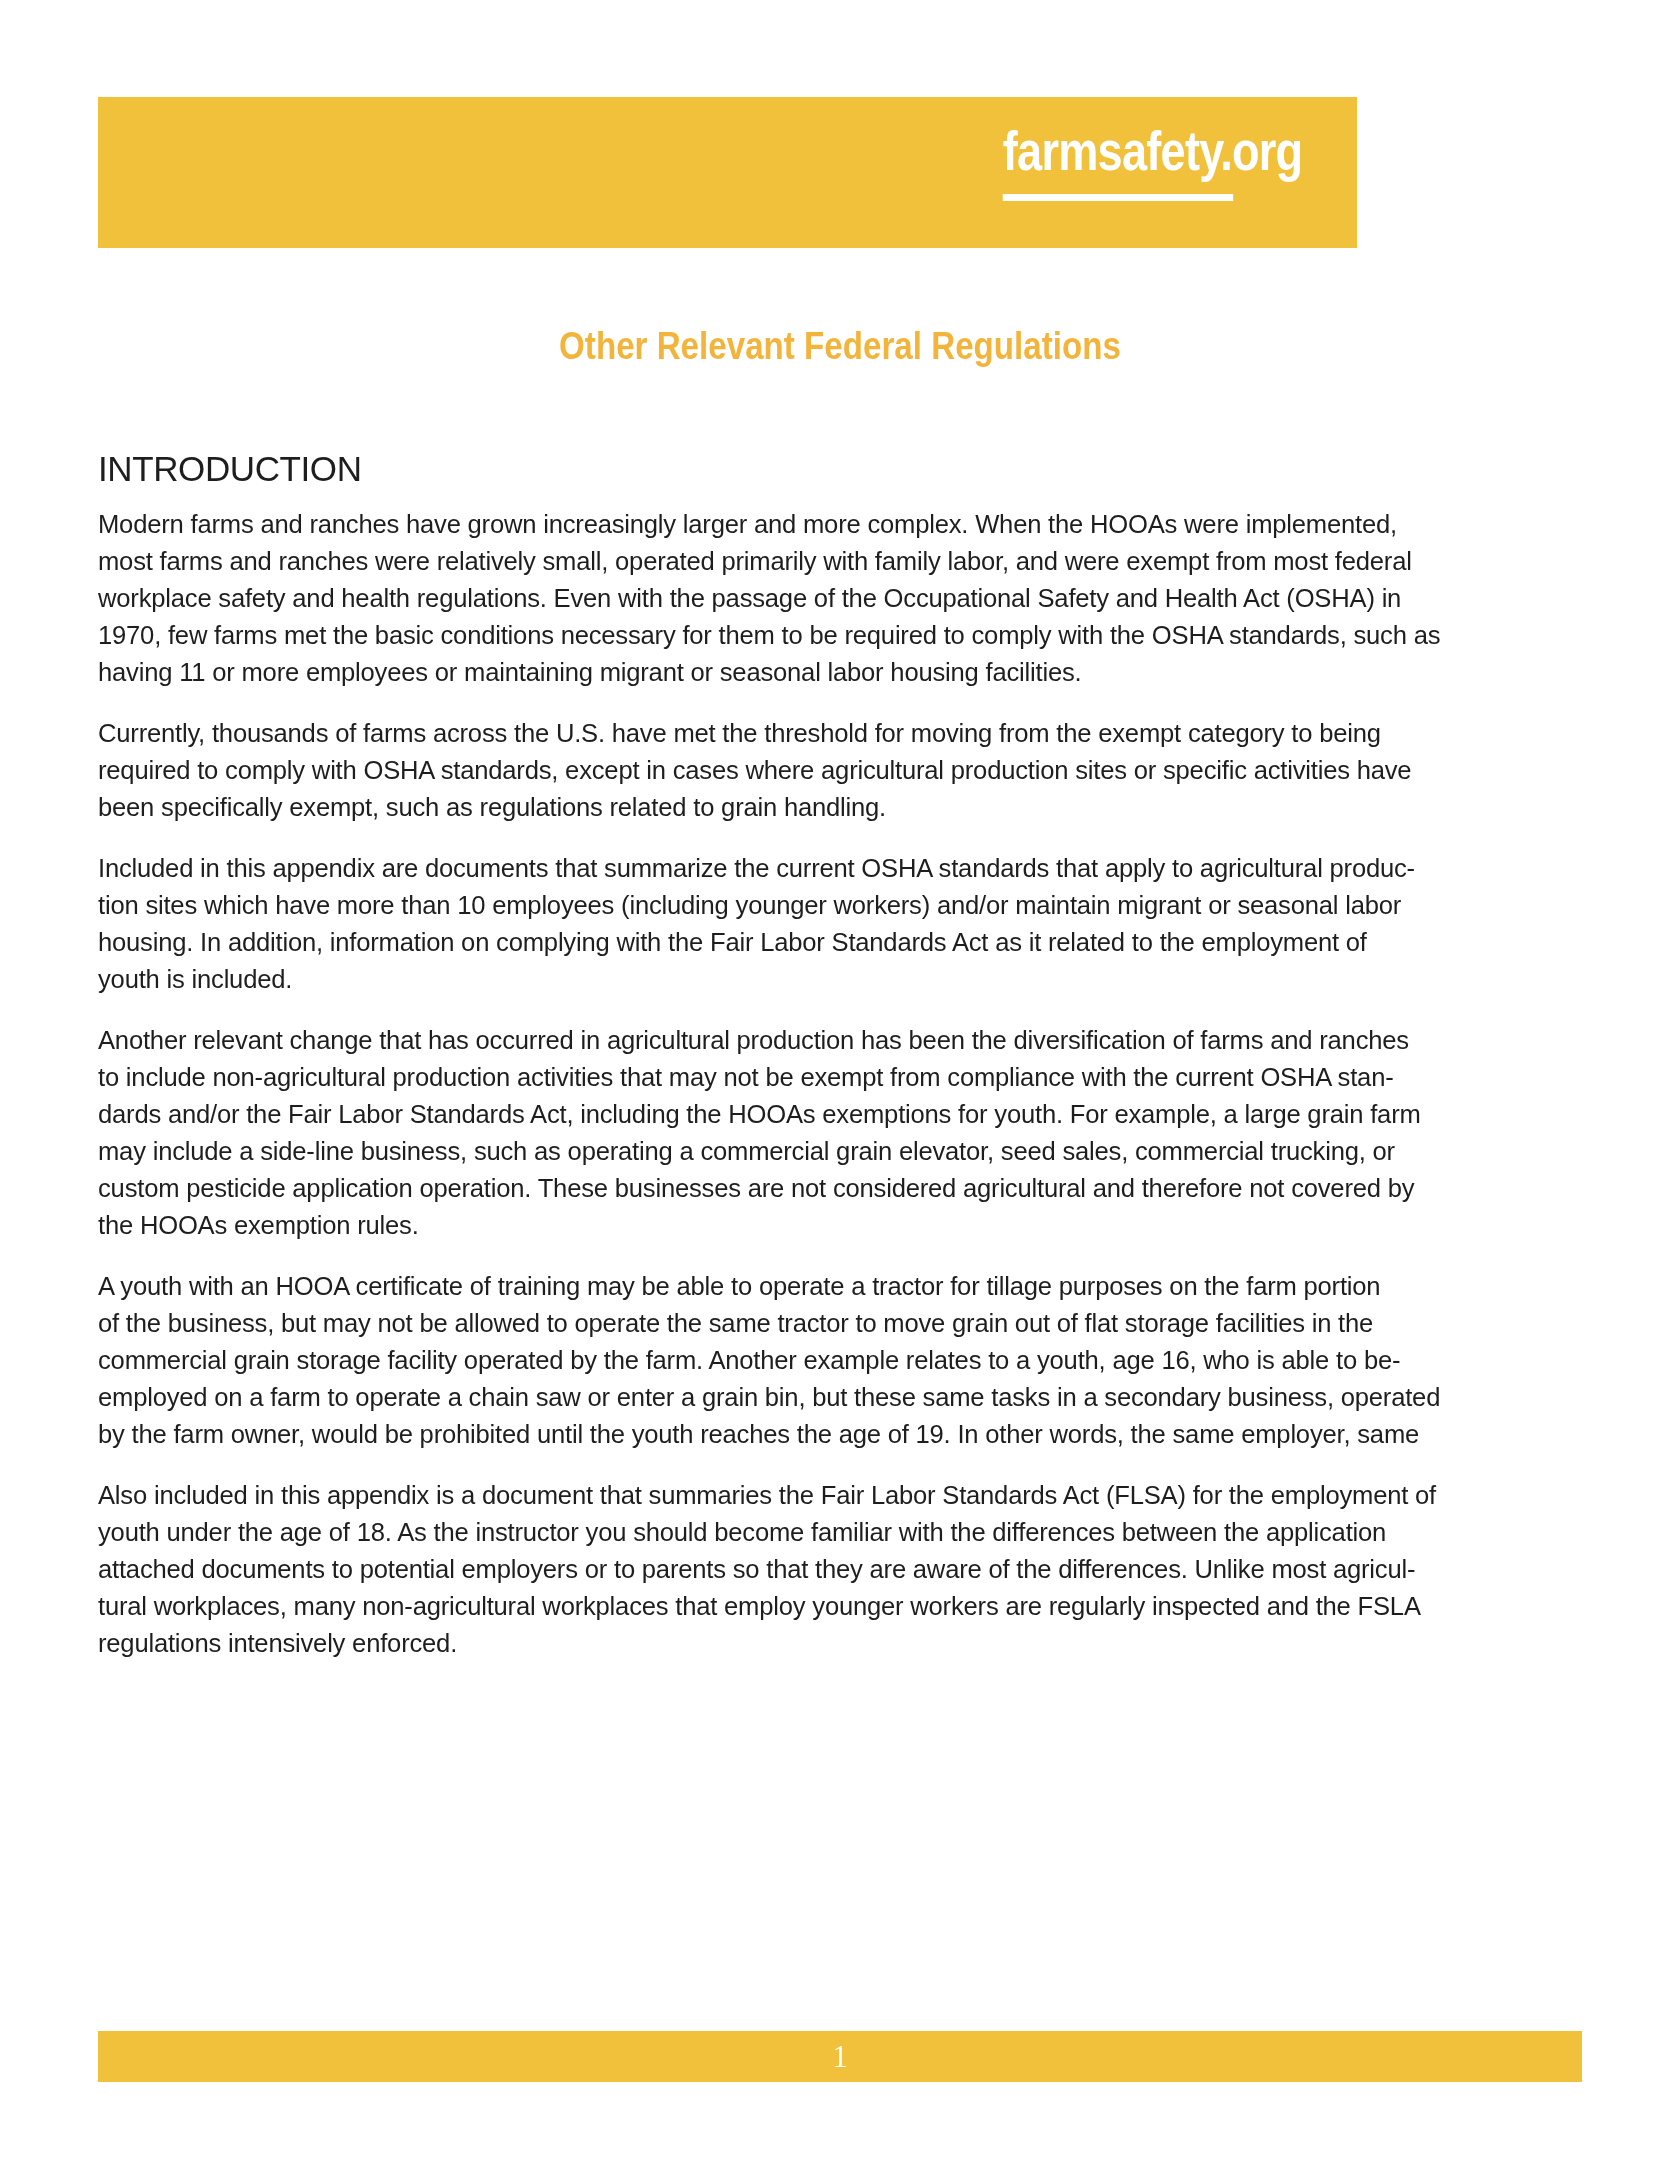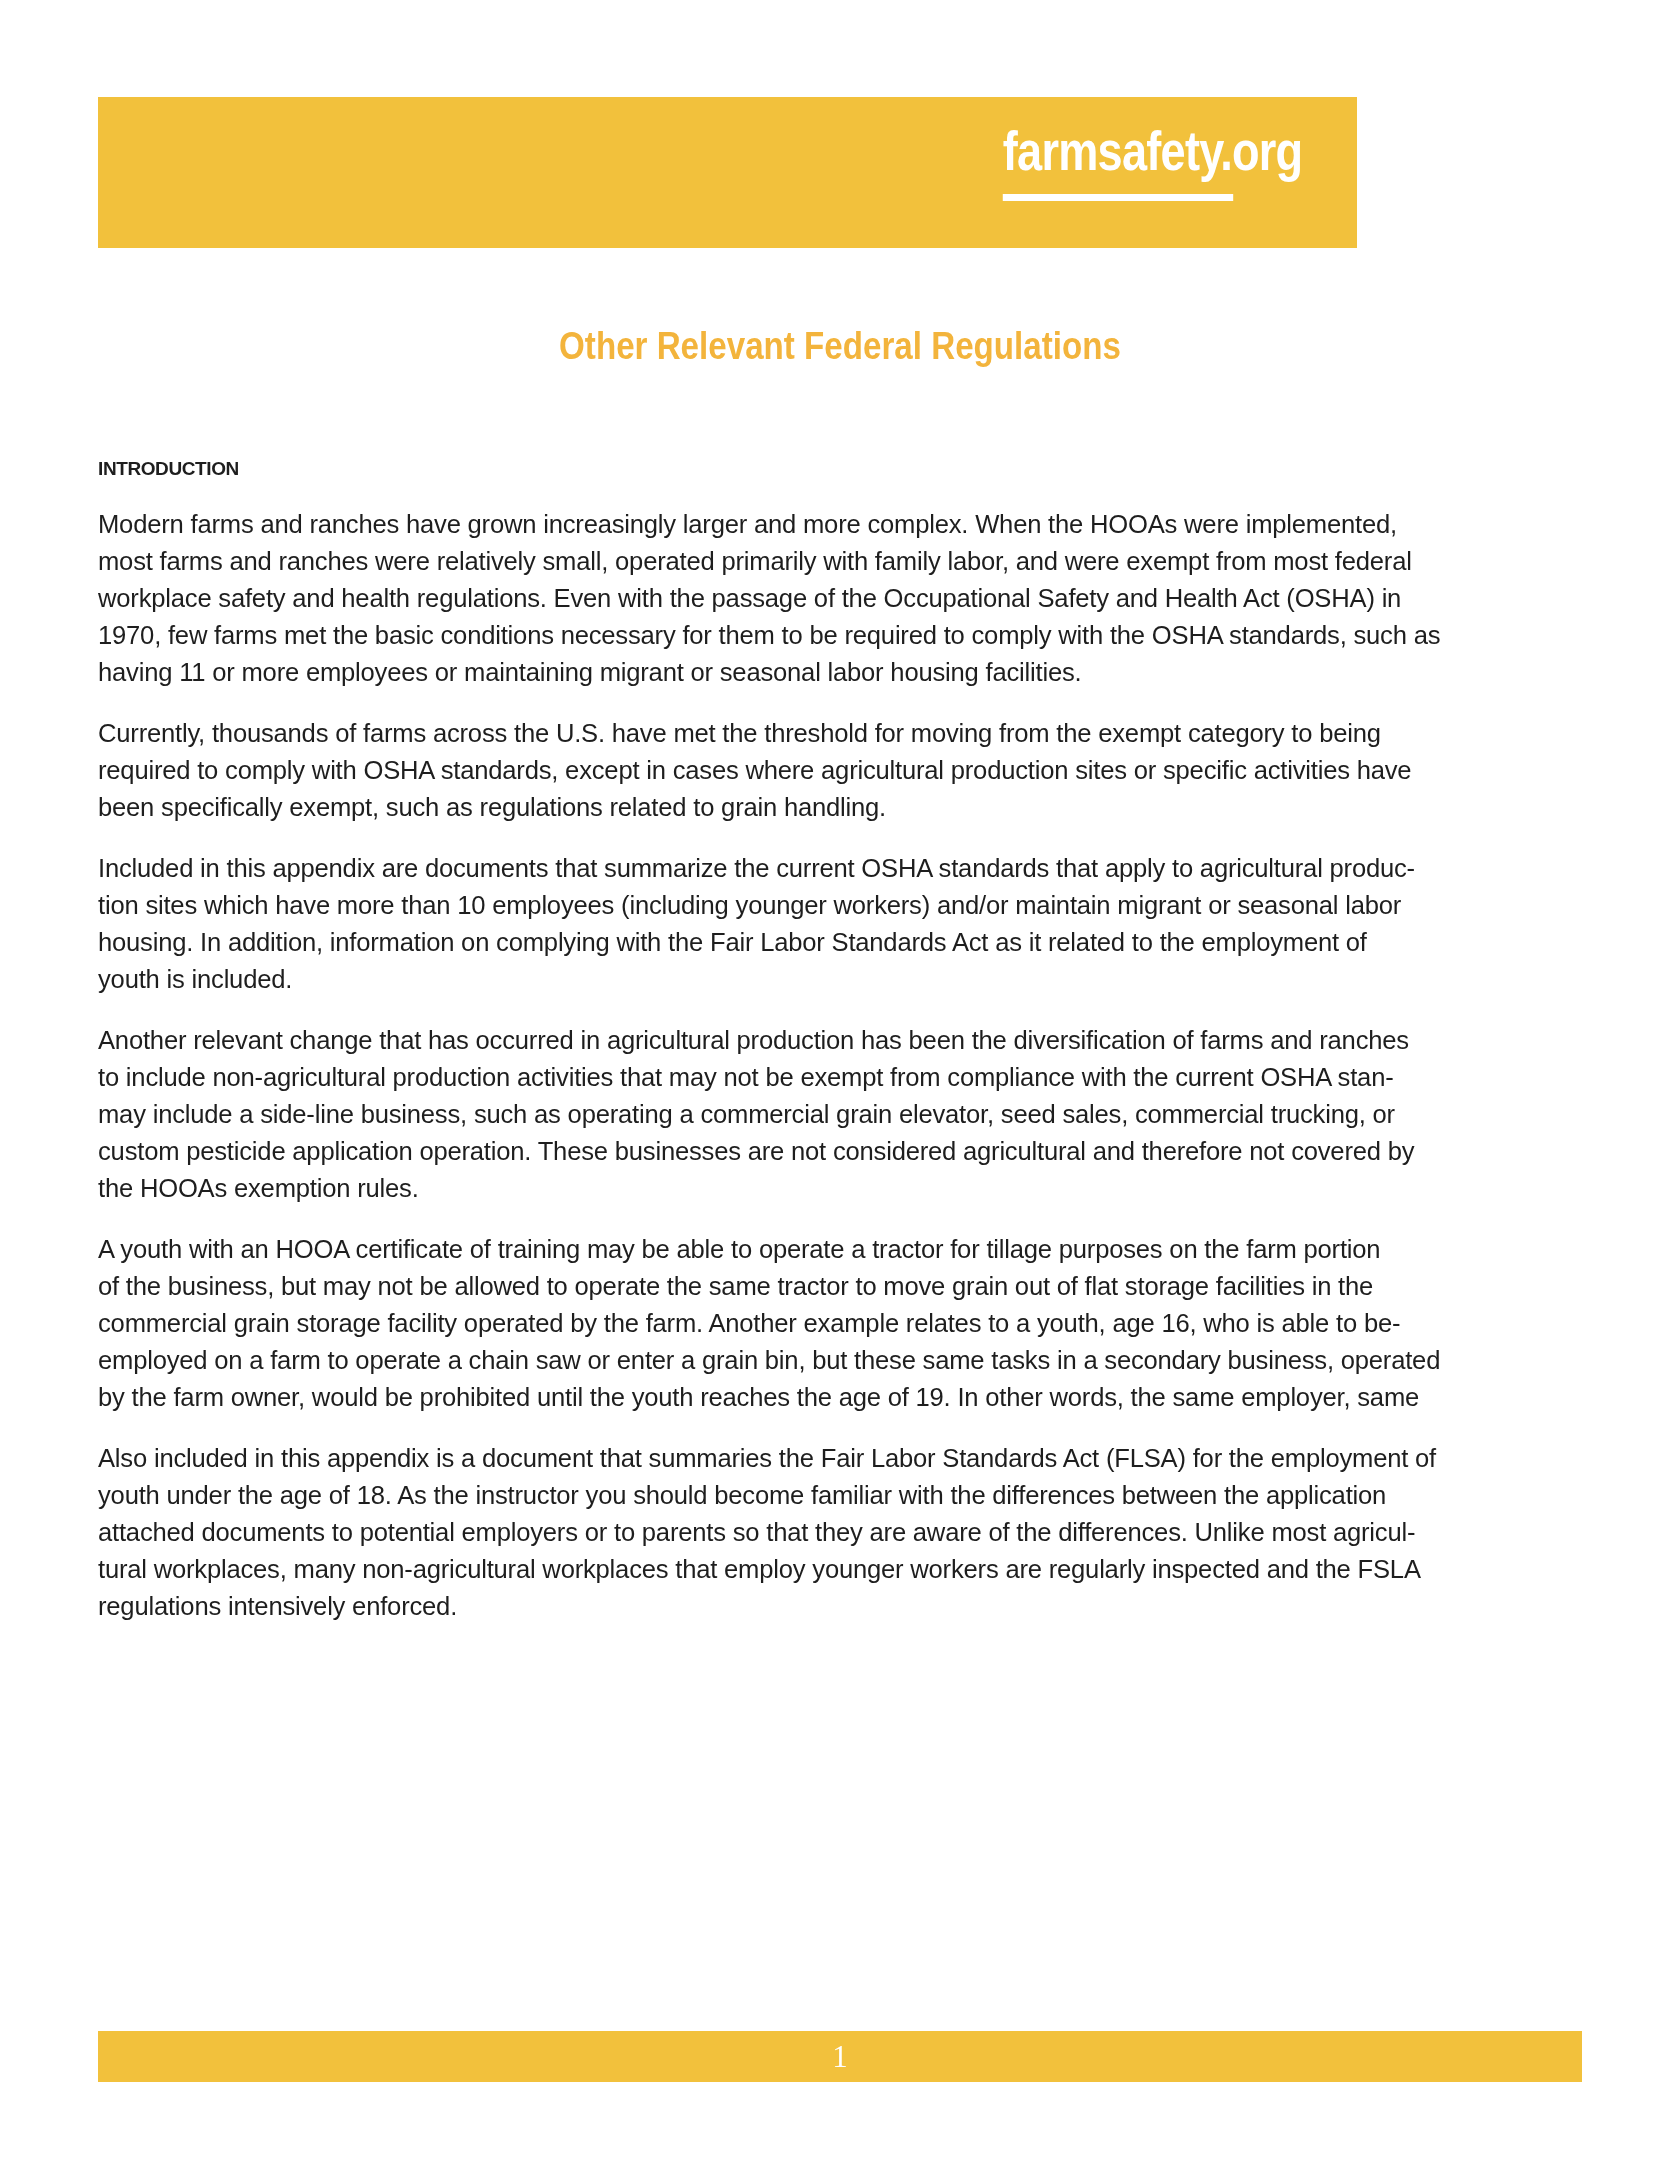--- a/index.html
+++ b/index.html
@@ -65,22 +65,22 @@
     white-space:nowrap;
   }
   
   .doc-body{
     position:absolute;
     left:98px; top:452px;
     width:1484px;
   }
   .section-heading{
     margin:0;
-    font-size:19px;
-    font-weight:bold;
+    font-size:35px;
+    font-weight:normal;
     line-height:34px;
     letter-spacing:-0.4px;
     color:var(--body-text);
   }
   .para{
     margin:24px 0 0 0;
   }
   .para.first{
     margin-top:20px;
   }
@@ -140,20 +140,21 @@
         </p>
         <p class="para">
           <span class="line">Included in this appendix are documents that summarize the current OSHA standards that apply to agricultural produc-</span>
           <span class="line">tion sites which have more than 10 employees (including younger workers) and/or maintain migrant or seasonal labor</span>
           <span class="line">housing. In addition, information on complying with the Fair Labor Standards Act as it related to the employment of</span>
           <span class="line">youth is included.</span>
         </p>
         <p class="para">
           <span class="line">Another relevant change that has occurred in agricultural production has been the diversification of farms and ranches</span>
           <span class="line">to include non-agricultural production activities that may not be exempt from compliance with the current OSHA stan-</span>
+          <span class="line">dards and/or the Fair Labor Standards Act, including the HOOAs exemptions for youth. For example, a large grain farm</span>
           <span class="line">may include a side-line business, such as operating a commercial grain elevator, seed sales, commercial trucking, or</span>
           <span class="line">custom pesticide application operation. These businesses are not considered agricultural and therefore not covered by</span>
           <span class="line">the HOOAs exemption rules.</span>
         </p>
         <p class="para">
           <span class="line">A youth with an HOOA certificate of training may be able to operate a tractor for tillage purposes on the farm portion</span>
           <span class="line">of the business, but may not be allowed to operate the same tractor to move grain out of flat storage facilities in the</span>
           <span class="line">commercial grain storage facility operated by the farm. Another example relates to a youth, age 16, who is able to be-</span>
           <span class="line">employed on a farm to operate a chain saw or enter a grain bin, but these same tasks in a secondary business, operated</span>
           <span class="line">by the farm owner, would be prohibited until the youth reaches the age of 19. In other words, the same employer, same</span>

